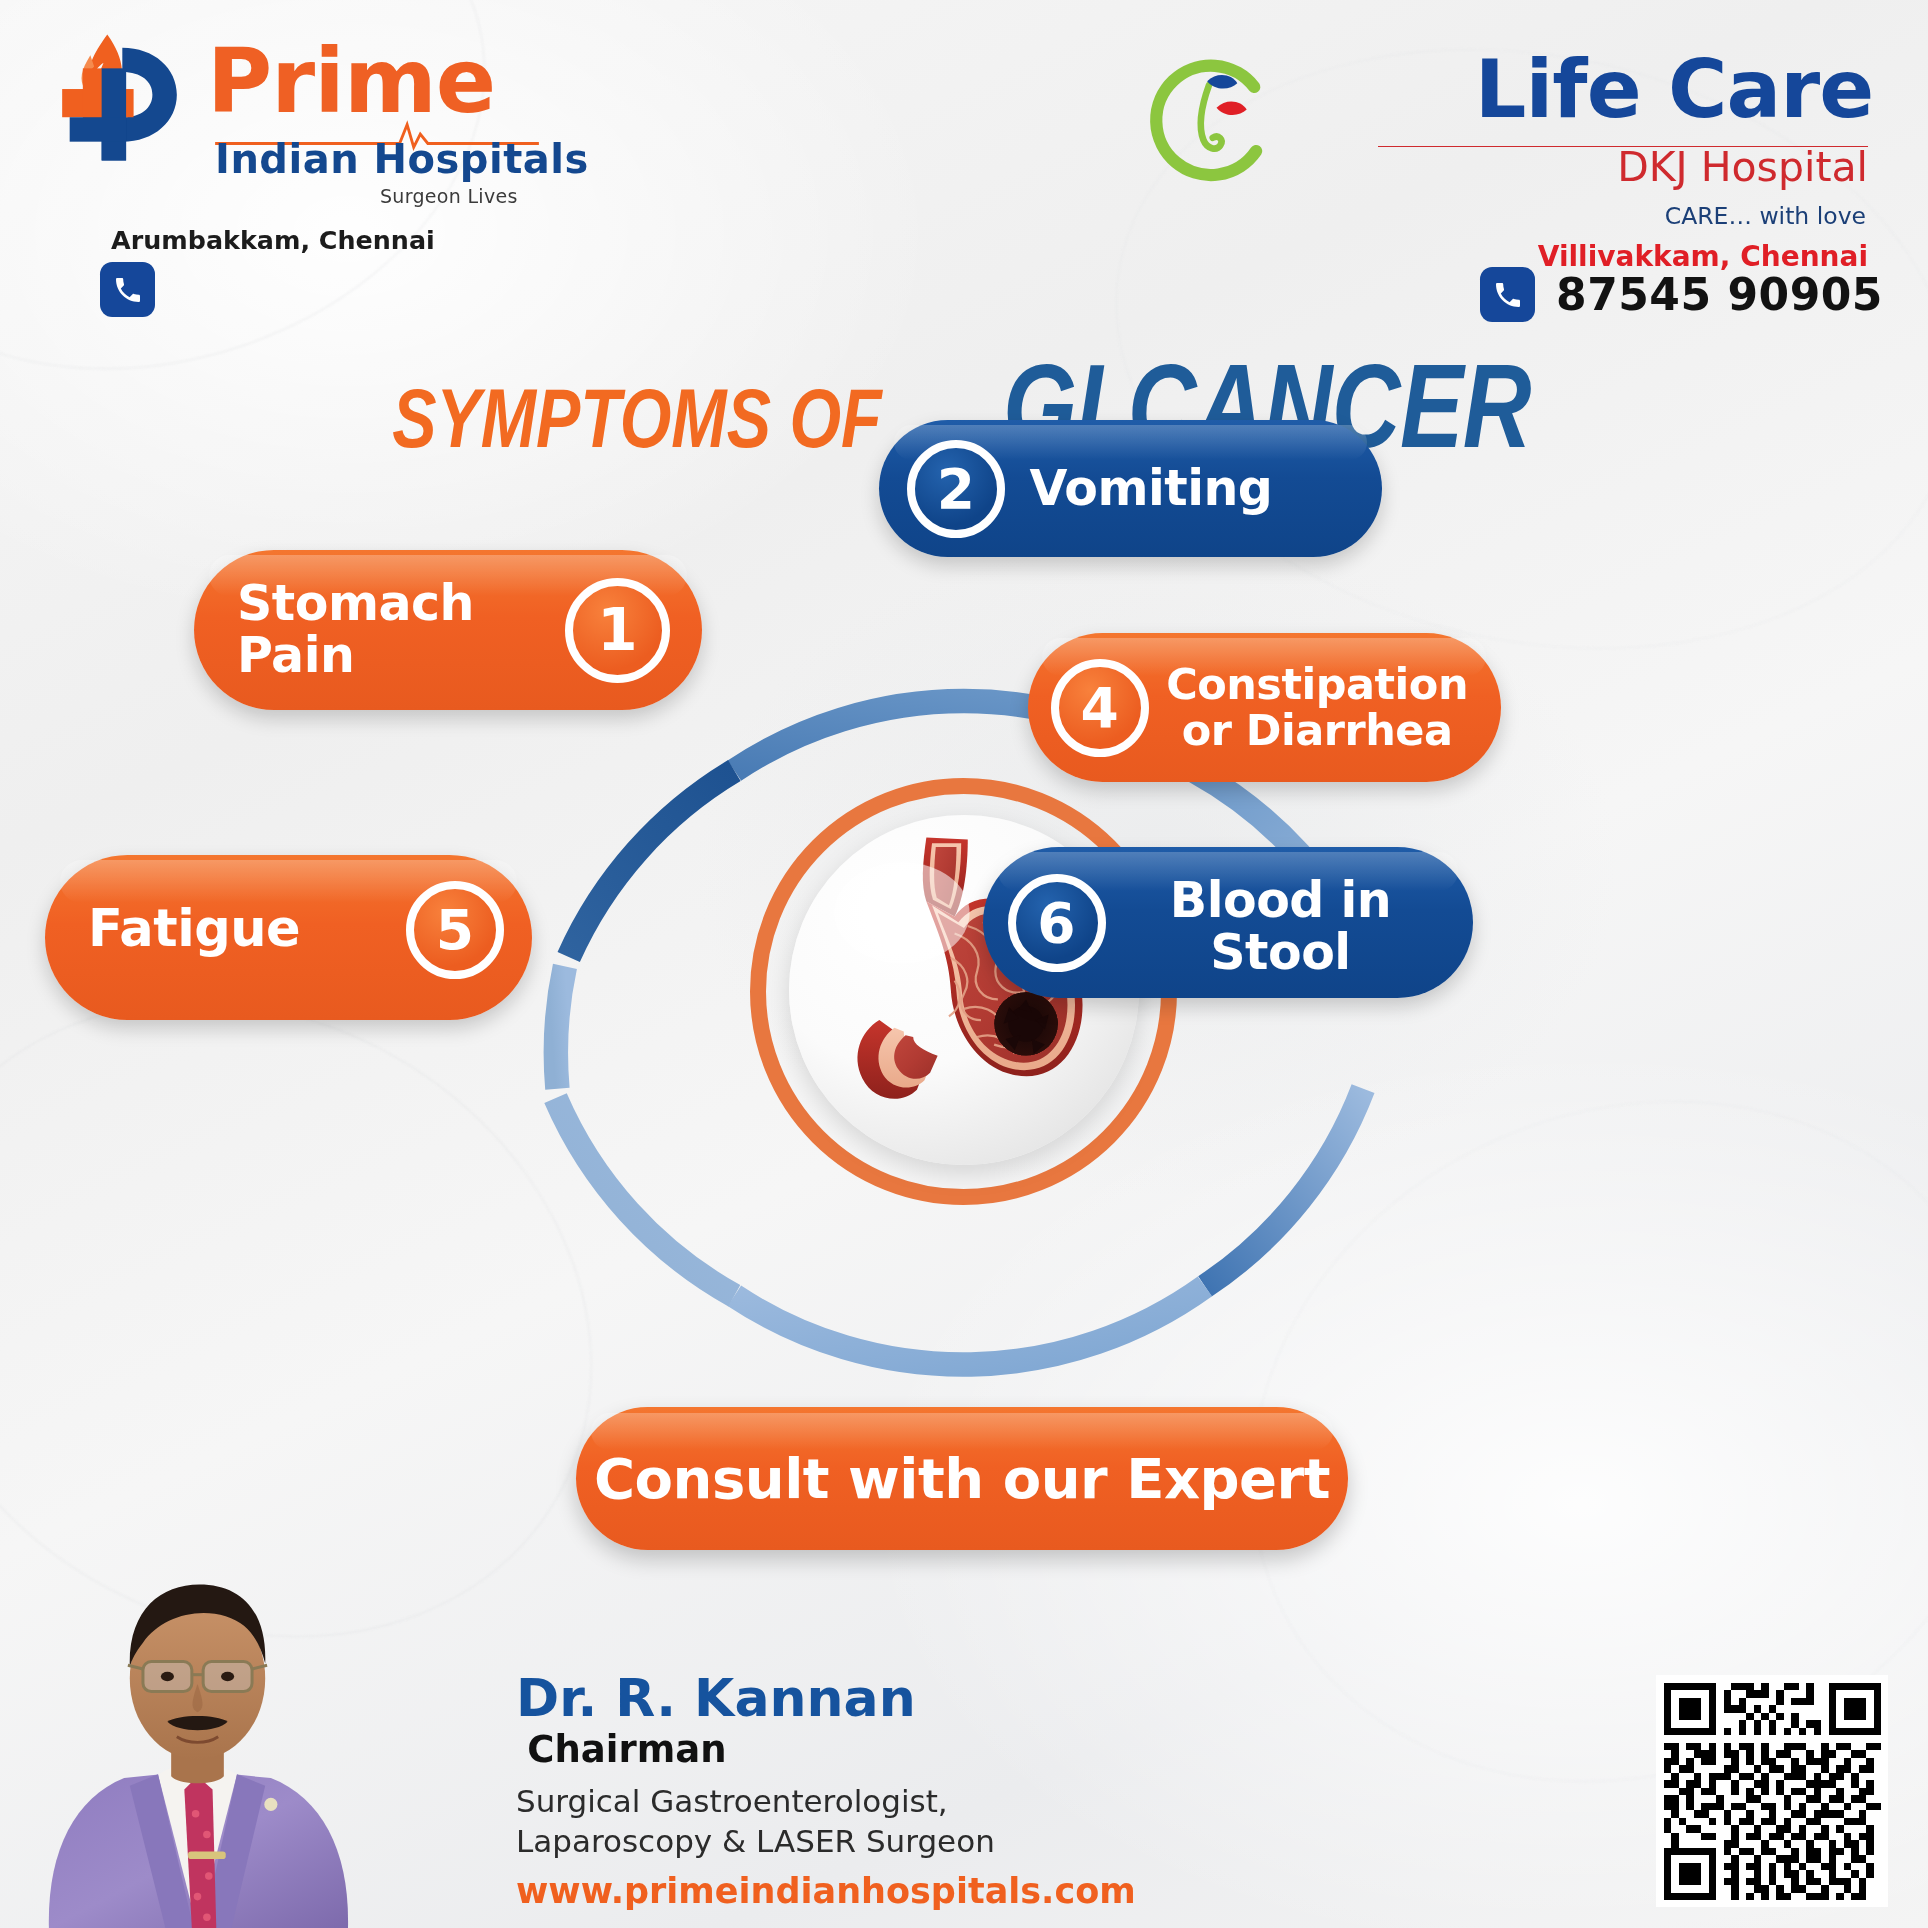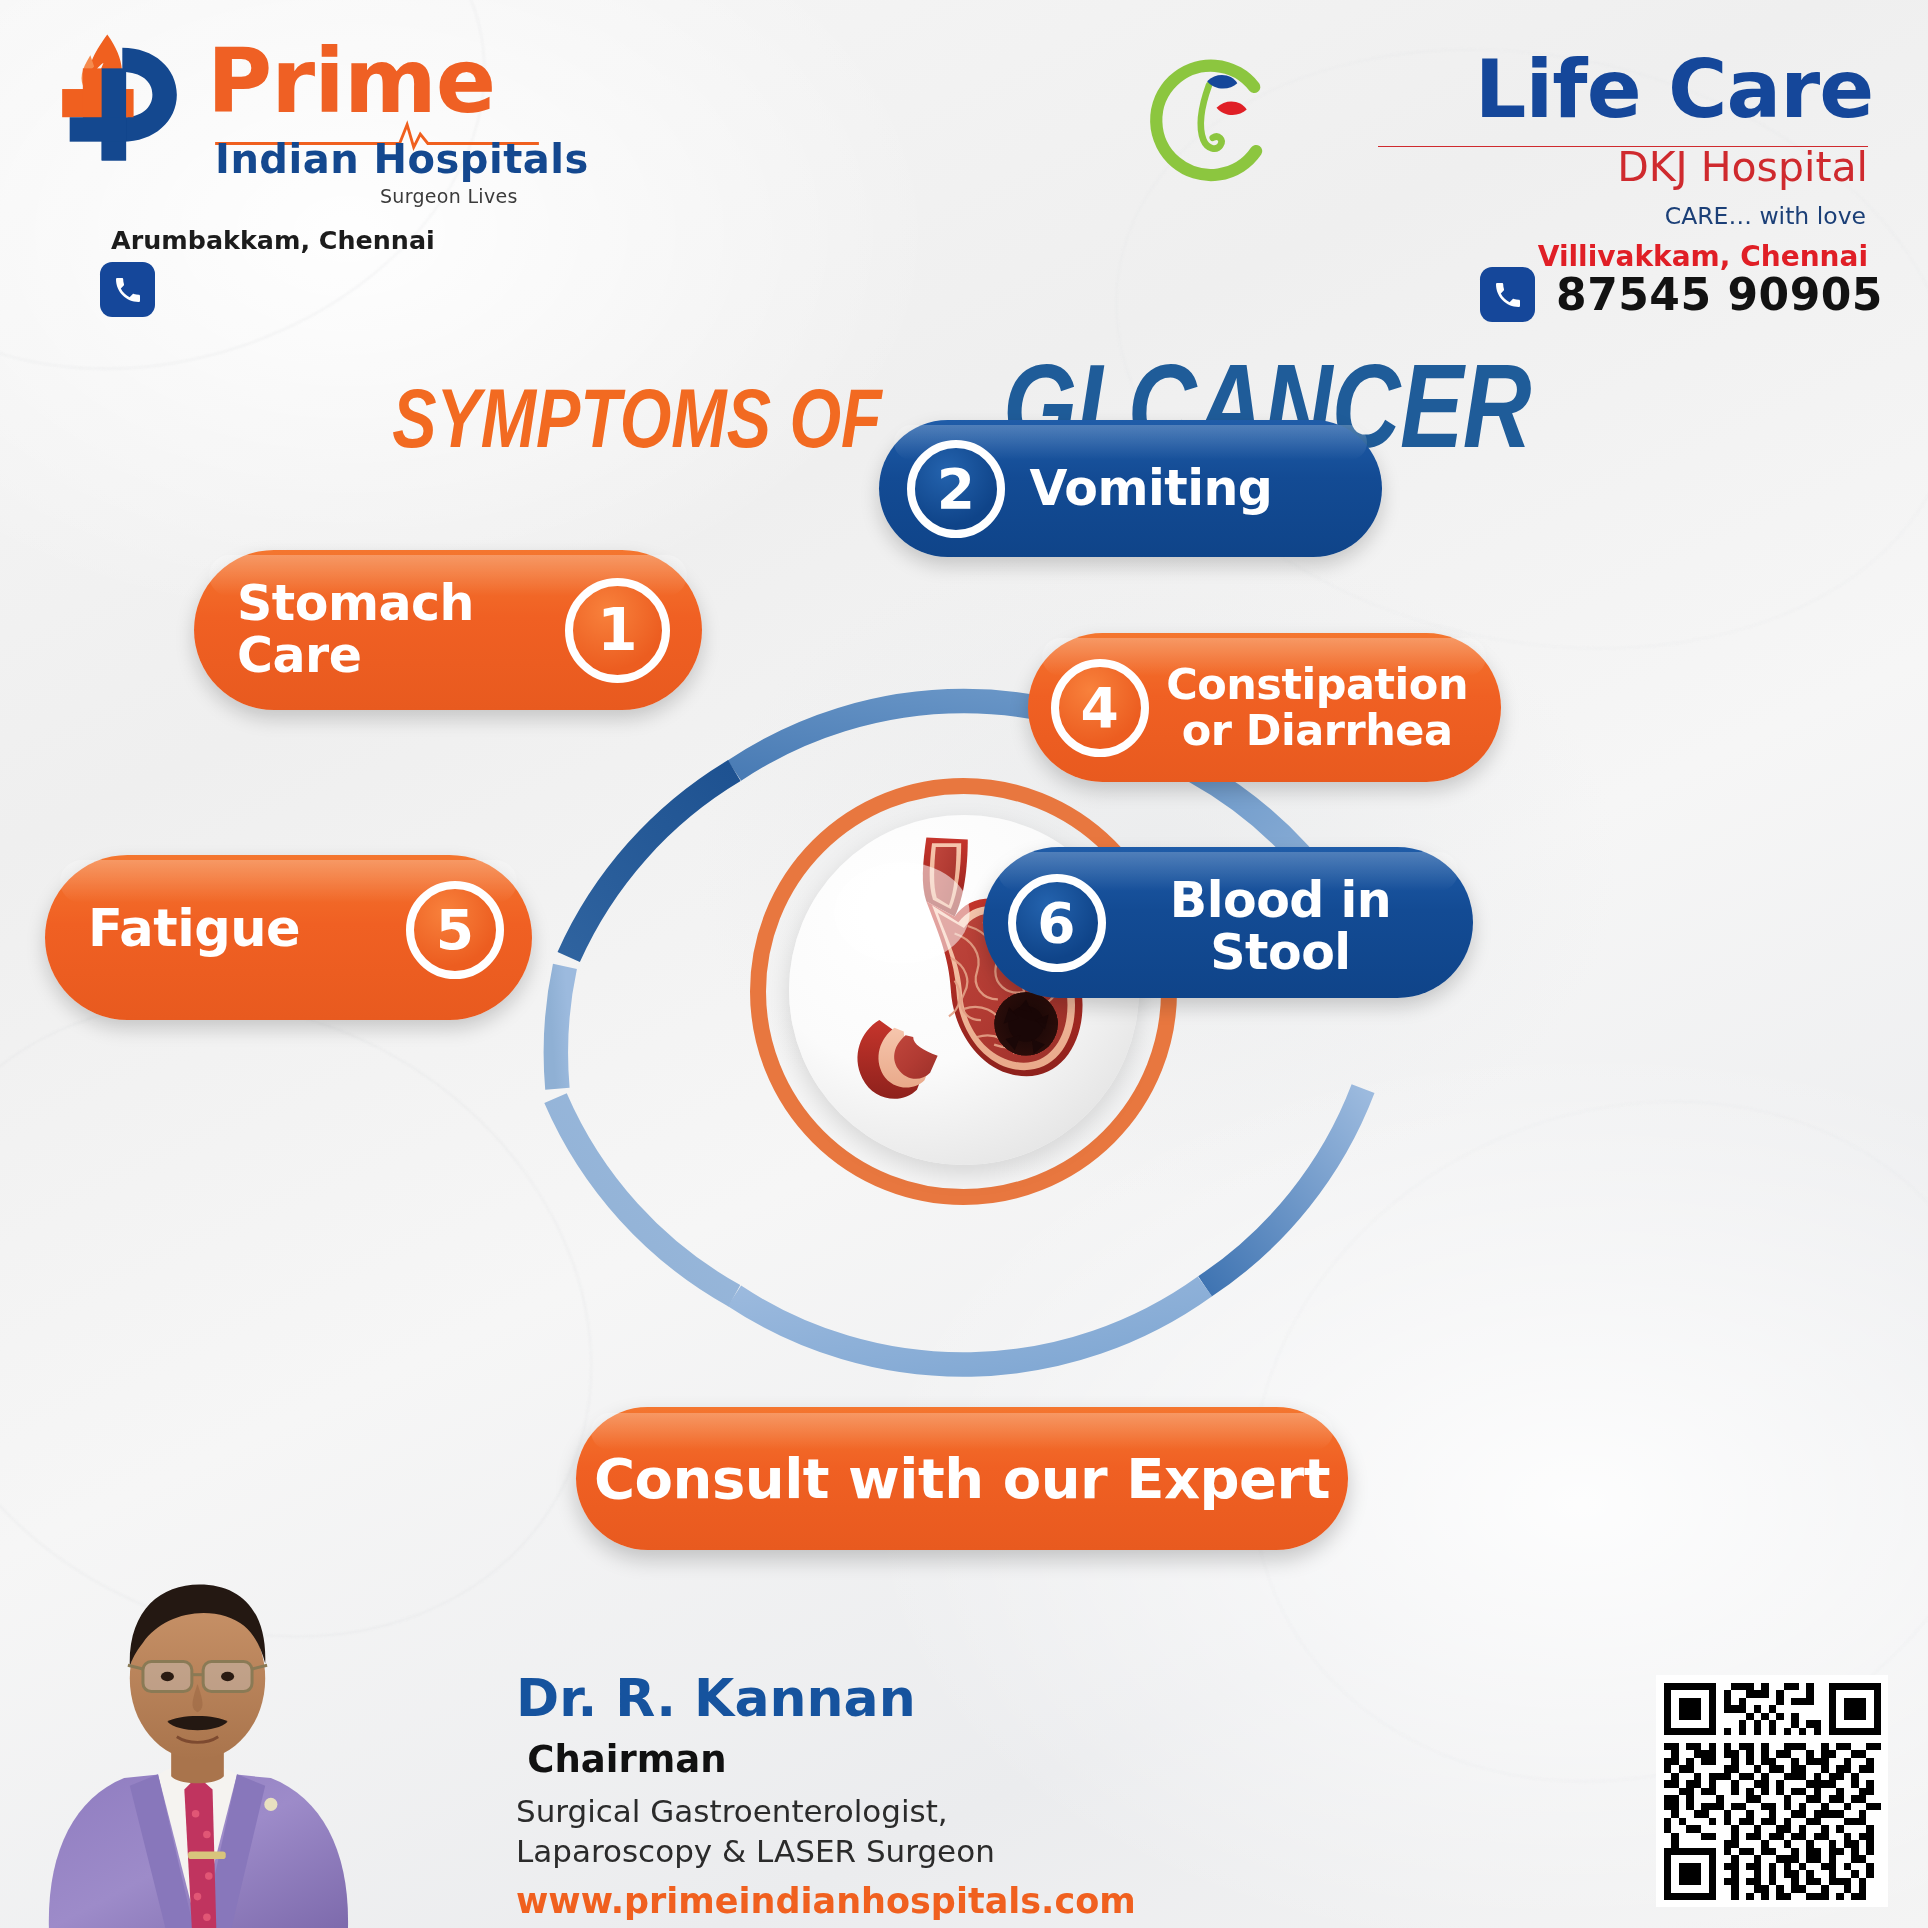--- a/index.html
+++ b/index.html
@@ -94,21 +94,21 @@
     display:flex;align-items:center;justify-content:center;color:#fff;
     font-size:56px;font-weight:700;font-family:"DejaVu Sans",sans-serif;letter-spacing:-0.5px;
   }
   .cta::before{content:"";position:absolute;left:2%;right:2%;top:5.6px;height:26%;border-radius:941px;background:linear-gradient(180deg,rgba(255,255,255,.26),rgba(255,255,255,0));}
 
   
   .doc-photo{position:absolute;left:0px;top:1552px;width:395px;height:377px;overflow:hidden;}
   .doc-photo svg{width:395px;height:377px;display:block;}
   .doc-info{position:absolute;left:516px;top:1672px;width:697px;}
   .doc-name{font-size:52px;font-weight:700;color:#16539e;line-height:1;font-family:"DejaVu Sans",sans-serif;}
-  .doc-role{font-size:37px;font-weight:700;color:#111;margin-top:17px;margin-left:11.3px;line-height:1;font-family:"DejaVu Sans",sans-serif;}
+  .doc-role{font-size:37px;font-weight:700;color:#111;margin-top:7px;margin-left:11.3px;line-height:1;font-family:"DejaVu Sans",sans-serif;}
   .doc-spec{font-size:31px;color:#2b2b2b;margin-top:15px;line-height:1.22;font-family:"DejaVu Sans",sans-serif;}
   .doc-web{font-size:35px;font-weight:700;color:#f0601f;margin-top:13px;line-height:1;font-family:"DejaVu Sans",sans-serif;}
 
   
   .qr{position:absolute;right:40px;bottom:21px;width:232px;height:232px;background:#fff;padding:7.5px;box-sizing:border-box;}
   .qr svg{width:100%;height:100%;display:block;}
 </style>
 </head>
 <body>
 
@@ -287,21 +287,21 @@
           <path d="M240 250 l6 -16 -16 4 z"></path>
         <path d="M228 222 l16 -6 -10 -12 z"></path>
       </g>
 
       <ellipse cx="120" cy="104" rx="72" ry="54" fill="#ffffff" opacity=".55"></ellipse>
     </svg>
   </div>
 
   <div class="pill orange" style="left:194px;top:550px;width:433px;height:160px;padding:0 32px 0 43px;gap:21px;">
     <div class="pill-label" style="font-size:49px;flex:1;white-space:pre-line;">Stomach
-Care</div>
+Pain</div>
     <div class="num on-orange" style="width:105px;height:105px;font-size:58px;">1</div>
   </div>
 
   <div class="pill blue" style="left:879px;top:420px;width:437px;height:137px;padding:0 38px 0 28px;gap:24.5px;">
     <div class="num on-blue" style="width:98px;height:98px;font-size:55px;">2</div>
     <div class="pill-label" style="font-size:49px;flex:1;white-space:pre-line;">Vomiting</div>
   </div>
 
 
   <div class="pill orange" style="left:1028px;top:633px;width:418px;height:149px;padding:0 32px 0 22.6px;gap:17px;">

